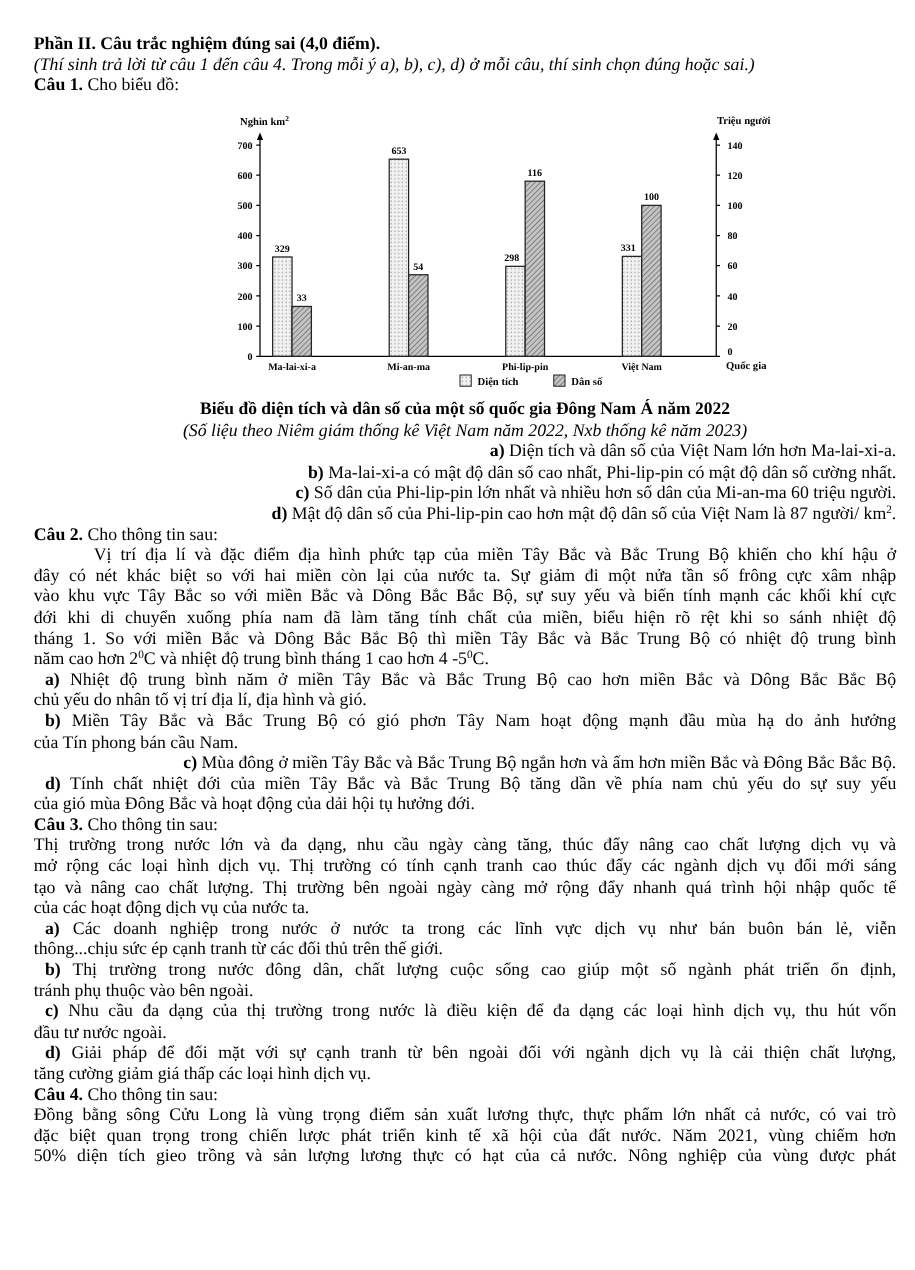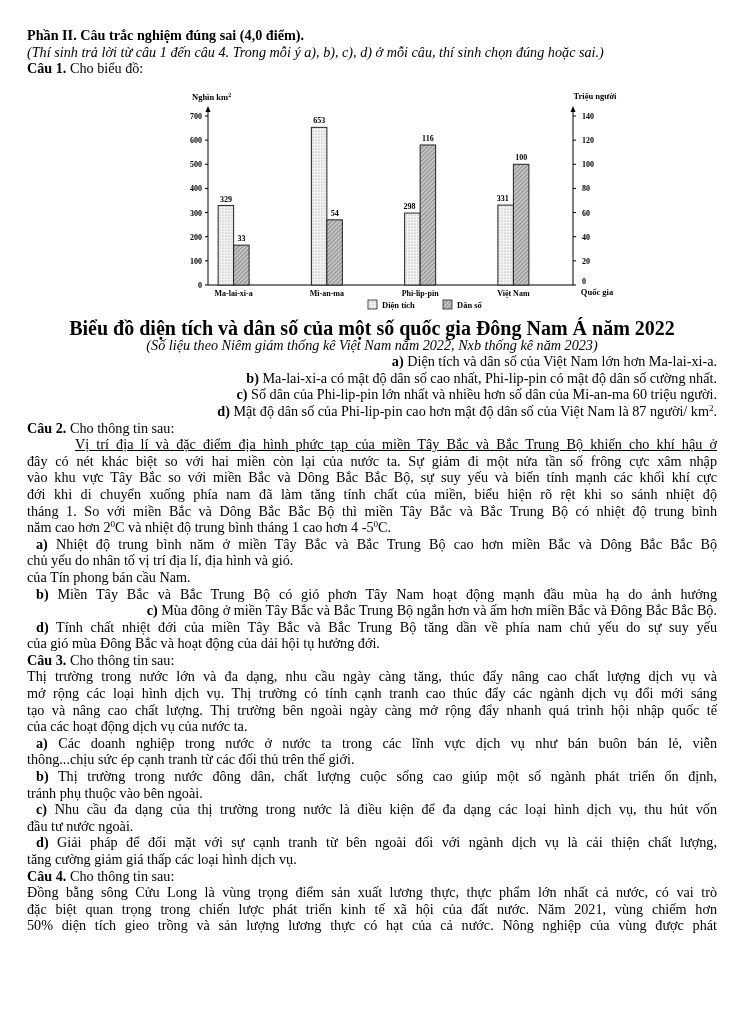--- a/index.html
+++ b/index.html
@@ -6,21 +6,21 @@
   body {
     width: 732px; height: 1016px; overflow: hidden; position: relative;
     font-family: "Liberation Serif", serif; color: #000; font-size: 14.2px;
   }
   .page { position: absolute; left: 27px; top: 0; width: 690px; }
   .line { line-height: 16.6px; white-space: nowrap; }
   .just { text-align: justify; text-align-last: justify; white-space: normal; }
   .b { font-weight: bold; }
   .i { font-style: italic; }
   .indent { padding-left: 9px; text-align: right; }
-  .indent2 { padding-left: 48px; text-decoration: underline; }
+  .indent2 { padding-left: 48px; }
   .center { text-align: center; }
   sup { font-size: 9px; vertical-align: 5px; line-height: 0; }
   #chart { position: absolute; left: 180px; top: 88px; }
   .tick { font-family: "Liberation Serif", serif; font-weight: bold; font-size: 8px; }
   .axis-title { font-family: "Liberation Serif", serif; font-weight: bold; font-size: 8.5px; }
 </style>
 </head>
 <body>
 
 <div class="page">
@@ -111,21 +111,21 @@
       <text x="247.875" y="52.97142857142856" text-anchor="middle" class="tick">116</text>
       <rect x="317.875" y="117.08714285714285" width="15.5" height="79.91285714285715" fill="url(#dots)" stroke="#222" stroke-width="1"></rect>
       <text x="322.625" y="113.08714285714285" text-anchor="middle" class="tick">331</text>
       <rect x="333.375" y="76.28571428571428" width="15.5" height="120.71428571428572" fill="url(#hatch)" stroke="#222" stroke-width="1"></rect>
       <text x="341.125" y="72.28571428571428" text-anchor="middle" class="tick">100</text>
     </g>
 </svg>
 
 <div class="page">
   <div style="position:absolute; top:320px; left:0; width:690px;">
-    <div class="line b center" style="font-size:20px;">Biểu đồ diện tích và dân số của một số quốc gia Đông Nam Á năm 2022</div>
+    <div class="line b center" style="font-size:14px;">Biểu đồ diện tích và dân số của một số quốc gia Đông Nam Á năm 2022</div>
     <div class="line i center">(Số liệu theo Niêm giám thống kê Việt Nam năm 2022, Nxb thống kê năm 2023)</div>
 
     <div id="q1-options">
       <div class="line indent"><span class="b">a)</span><span> Diện tích và dân số của Việt Nam lớn hơn Ma-lai-xi-a.</span></div>
       <div class="line indent"><span class="b">b)</span><span> Ma-lai-xi-a có mật độ dân số cao nhất, Phi-lip-pin có mật độ dân số cường nhất.</span></div>
       <div class="line indent"><span class="b">c)</span><span> Số dân của Phi-lip-pin lớn nhất và nhiều hơn số dân của Mi-an-ma 60 triệu người.</span></div>
       <div class="line indent"><span class="b">d)</span><span> Mật độ dân số của Phi-lip-pin cao hơn mật độ dân số của Việt Nam là 87 người/ km</span><sup>2</sup><span>.</span></div>
     </div>
 
     <div class="line">
@@ -138,22 +138,22 @@
       <div class="line just">đới khi di chuyển xuống phía nam đã làm tăng tính chất của miền, biểu hiện rõ rệt khi so sánh nhiệt độ</div>
       <div class="line just">tháng 1. So với miền Bắc và Dông Bắc Bắc Bộ thì miền Tây Bắc và Bắc Trung Bộ có nhiệt độ trung bình</div>
       <div class="line"><span>năm cao hơn 2</span><sup>0</sup><span>C và nhiệt độ trung bình tháng 1 cao hơn 4 -5</span><sup>0</sup><span>C.</span></div>
     </div>
     <div>
       <div>
         <div class="line just indent"><span class="b">a)</span><span> Nhiệt độ trung bình năm ở miền Tây Bắc và Bắc Trung Bộ cao hơn miền Bắc và Dông Bắc Bắc Bộ</span></div>
         <div class="line">chủ yếu do nhân tố vị trí địa lí, địa hình và gió.</div>
       </div>
       <div>
+        <div class="line just indent"><span class="b">b)</span><span> Miền Tây Bắc và Bắc Trung Bộ có gió phơn Tây Nam hoạt động mạnh đầu mùa hạ do ảnh hưởng</span></div>
         <div class="line">của Tín phong bán cầu Nam.</div>
-        <div class="line just indent"><span class="b">b)</span><span> Miền Tây Bắc và Bắc Trung Bộ có gió phơn Tây Nam hoạt động mạnh đầu mùa hạ do ảnh hưởng</span></div>
       </div>
       <div>
         <div class="line indent"><span class="b">c)</span><span> Mùa đông ở miền Tây Bắc và Bắc Trung Bộ ngắn hơn và ấm hơn miền Bắc và Đông Bắc Bắc Bộ.</span></div>
       </div>
       <div>
         <div class="line just indent"><span class="b">d)</span><span> Tính chất nhiệt đới của miền Tây Bắc và Bắc Trung Bộ tăng dần về phía nam chủ yếu do sự suy yếu</span></div>
         <div class="line">của gió mùa Đông Bắc và hoạt động của dải hội tụ hưởng đới.</div>
       </div>
     </div>
 

